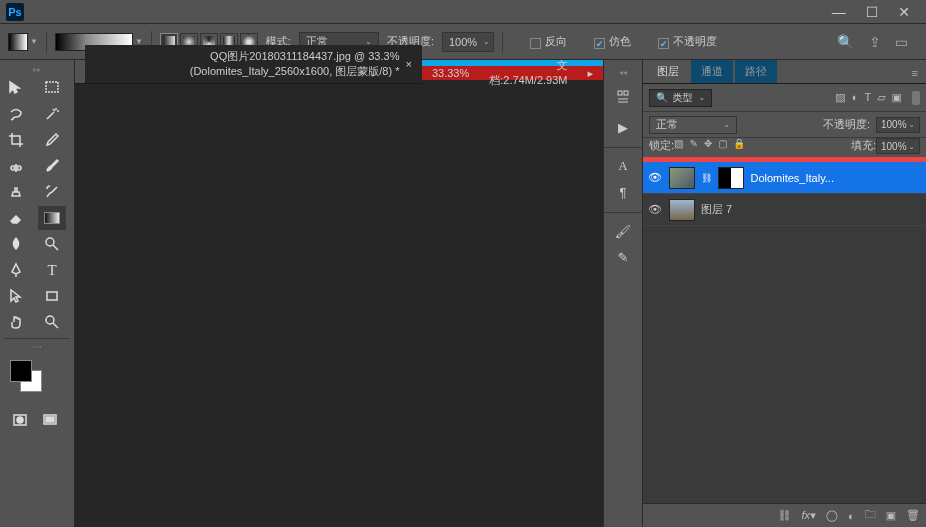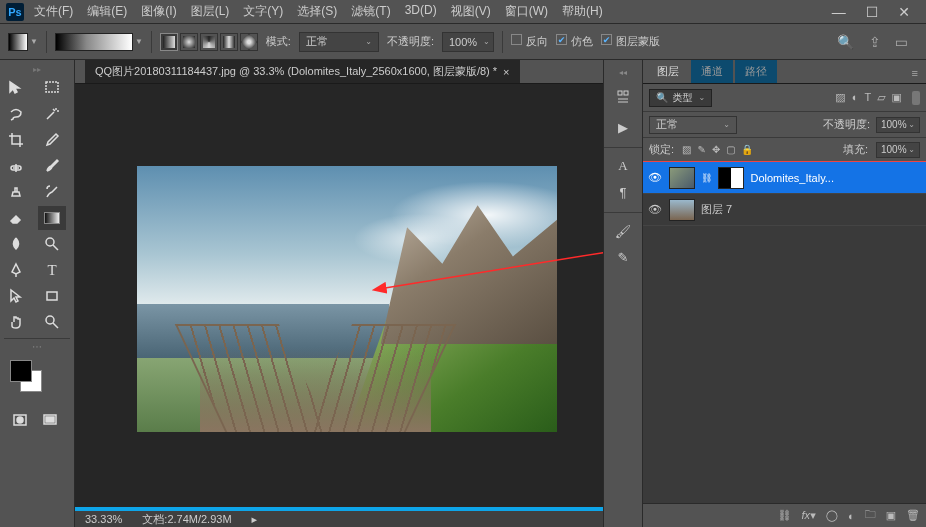--- a/index.html
+++ b/index.html
@@ -11,94 +11,81 @@
 .win-controls { margin-left: auto; display: flex; gap: 20px; font-size: 14px; color: #ccc; padding-right: 10px; }
 .optbar { height: 36px; background: #535353; border-bottom: 1px solid #2a2a2a; display: flex; align-items: center; padding: 0 8px; gap: 8px; }
 .sep { width: 1px; height: 22px; background: #3a3a3a; }
 .swatch { width: 24px; height: 18px; border: 1px solid #222; }
 .grad-preview { width: 78px; height: 18px; background: linear-gradient(90deg, #000 0%, #888 40%, #fff 100%); border: 1px solid #222; }
 .dd-arrow { font-size: 8px; color: #aaa; margin-left: 2px; }
 .grad-types { display: flex; gap: 2px; }
 .grad-btn { width: 18px; height: 18px; border: 1px solid #333; background: #535353; display: flex; align-items: center; justify-content: center; }
 .grad-btn.sel { background: #3a3a3a; border-color: #888; }
 .select { background: #444; border: 1px solid #333; height: 20px; display: flex; align-items: center; padding: 0 6px; gap: 6px; font-size: 11px; }
-.chk { display: flex; align-items: flex-start; gap: 4px; font-size: 11px; }
+.chk { display: flex; align-items: flex-end; gap: 4px; font-size: 11px; margin-left: 19px; }
 .chk .box { width: 11px; height: 11px; border: 1px solid #888; background: #535353; display: flex; align-items: center; justify-content: center; font-size: 9px; color: #5ab4ff; }
 .right-icons { margin-left: auto; display: flex; gap: 14px; font-size: 14px; color: #aaa; padding-right: 10px; }
 .workspace { display: flex; height: calc(527px - 60px); }
 .toolbar { width: 75px; background: #535353; border-right: 1px solid #2a2a2a; padding: 4px 2px; }
 .tool-grip { height: 10px; display: flex; align-items: center; justify-content: center; color: #777; font-size: 8px; }
 .tool-grid { display: grid; grid-template-columns: 1fr 1fr; gap: 2px; margin-top: 2px; }
 .tool { width: 28px; height: 24px; display: flex; align-items: center; justify-content: center; color: #ddd; font-size: 14px; cursor: pointer; position: relative; }
 .tool.sel { background: #3a3a3a; }
 .tool svg { width: 16px; height: 16px; stroke: #ddd; fill: none; stroke-width: 1.5; }
 .color-pick { margin: 8px 4px; position: relative; height: 40px; }
 .fg { position: absolute; top: 0; left: 4px; width: 22px; height: 22px; background: #000; border: 1px solid #888; }
 .bg { position: absolute; top: 10px; left: 14px; width: 22px; height: 22px; background: #fff; border: 1px solid #888; }
 .bottom-tools { display: flex; gap: 2px; margin: 4px; }
-.canvas-area { flex: 1; display: flex; flex-direction: column; background: #262626; position: relative; text-align: right; }
+.canvas-area { flex: 1; display: flex; flex-direction: row; background: #262626; position: relative; text-align: right; }
 .tab-row { height: 24px; background: #535353; display: flex; align-items: flex-end; border-bottom: 1px solid #1a1a1a; padding-left: 10px; }
 .doc-tab { background: #262626; color: #ccc; padding: 4px 10px; font-size: 11px; display: flex; align-items: center; gap: 6px; }
 .canvas-view { flex: 1; background: #262626; position: relative; overflow: hidden; }
 .canvas-img { position: absolute; left: 62px; top: 82px; width: 420px; height: 266px; background: linear-gradient(180deg, #87b3cc 0%, #b8d0d8 30%, #4a6b7a 50%, #8ba876 70%, #5a7d4a 100%); overflow: hidden; }
 .sky{position:absolute;top:0;left:0;right:0;height:55%;background:linear-gradient(180deg,#5e8fb0 0%,#a8c5d2 60%,#e8eff0 100%);}
 .clouds{position:absolute;top:5%;right:0;width:55%;height:45%;background:radial-gradient(ellipse 60% 40% at 70% 30%,rgba(255,255,255,0.9),transparent 70%),radial-gradient(ellipse 40% 30% at 40% 50%,rgba(255,255,255,0.7),transparent 70%);}
 .mountain{position:absolute;top:12%;right:0;width:42%;height:55%;background:linear-gradient(145deg,#c4b8a8 0%,#8a7c6a 40%,#5a4f42 100%);clip-path:polygon(0% 100%,15% 20%,35% 45%,55% 5%,75% 40%,100% 15%,100% 100%);}
 .sea{position:absolute;top:52%;left:0;width:60%;height:20%;background:linear-gradient(180deg,#7a95a5 0%,#4a6575 100%);}
 .pier{position:absolute;bottom:0;left:15%;width:55%;height:45%;background:linear-gradient(180deg,transparent 0%,transparent 30%,#8a7560 100%);}
 .pier::before,.pier::after{content:"";position:absolute;bottom:0;width:3px;background:repeating-linear-gradient(180deg,#8a7560 0 8px,#6a5540 8px 10px);}
 .pier-rail{position:absolute;border-top:2px solid #7a6550;}
 .rl{bottom:0;left:0;width:45%;height:90%;transform:skewX(25deg);border-left:2px solid #7a6550;background:repeating-linear-gradient(100deg,transparent 0 12px,#7a6550 12px 14px);}
 .rr{bottom:0;right:0;width:45%;height:90%;transform:skewX(-25deg);border-right:2px solid #7a6550;background:repeating-linear-gradient(80deg,transparent 0 12px,#7a6550 12px 14px);}
 .green{position:absolute;bottom:0;right:0;width:50%;height:45%;background:linear-gradient(145deg,#9ab86a 0%,#4a7d2a 60%,#2a5d1a 100%);clip-path:polygon(20% 0%,100% 0%,100% 100%,0% 100%);}
 .arrow { position: absolute; pointer-events: none; }
-.statusbar { height: 20px; background: #404040; border-top: 4px solid #0ea5e9; display: flex; align-items: center; padding: 0 10px; gap: 20px; font-size: 11px; }
+.statusbar { height: 20px; background: #b91c1c; border-top: 6px solid #0ea5e9; display: flex; align-items: center; padding: 0 10px; gap: 20px; font-size: 11px; }
 .mid-strip { width: 40px; background: #535353; border-left: 1px solid #2a2a2a; border-right: 1px solid #2a2a2a; padding-top: 8px; display: flex; flex-direction: column; align-items: center; gap: 10px; }
 .strip-icon { width: 22px; height: 20px; display: flex; align-items: center; justify-content: center; color: #ccc; font-size: 13px; }
 .strip-grp { display: flex; flex-direction: column; gap: 6px; border-top: 1px solid #3a3a3a; padding-top: 8px; width: 100%; align-items: center; }
 .panels { width: 283px; background: #535353; display: flex; flex-direction: column; }
 .panel-tabs { height: 24px; display: flex; align-items: flex-end; background: #535353; border-bottom: 1px solid #1a1a1a; gap: 2px; padding-left: 4px; }
 .ptab { padding: 4px 10px; font-size: 11px; color: #999; background: #0c4a6e; cursor: pointer; }
 .ptab.active { background: #535353; color: #ddd; }
 .panel-body { flex: 1; background: #535353; display: flex; flex-direction: column; }
 .filter-row { height: 28px; display: flex; align-items: center; padding: 0 6px; gap: 6px; border-bottom: 1px solid #3a3a3a; }
 .filter-sel { background: #3a3a3a; border: 1px solid #222; height: 18px; display: flex; align-items: center; padding: 0 6px; gap: 4px; font-size: 10px; }
 .filter-icons { display: flex; gap: 6px; margin-left: auto; font-size: 11px; color: #bbb; }
 .blend-row { height: 26px; display: flex; align-items: center; padding: 0 6px; gap: 6px; border-bottom: 1px solid #3a3a3a; font-size: 11px; }
 .blend-sel { background: #535353; border: 1px solid #333; height: 18px; width: 88px; display: flex; align-items: center; padding: 0 6px; }
 .val-box { background: #444; border: 1px solid #333; width: 44px; height: 16px; display: flex; align-items: center; padding: 0 4px; font-size: 10px; }
-.lock-row { height: 24px; display: flex; align-items: center; padding: 0 6px; gap: 8px; border-bottom: 1px solid #ef4444; font-size: 11px; }
+.lock-row { height: 24px; display: flex; align-items: flex-start; padding: 0 6px; border-bottom: 5px solid #ef4444; font-size: 11px; }
 .lock-icons { display: flex; gap: 6px; font-size: 10px; color: #bbb; }
 .layer { height: 32px; display: flex; align-items: center; padding: 0 4px; gap: 6px; border-bottom: 1px solid #444; font-size: 11px; }
 .layer.sel { background: #1473e6; color: #fff; }
 .eye { width: 16px; text-align: center; cursor: pointer; }
 .thumb { width: 26px; height: 22px; background: #888; border: 1px solid #222; }
 .thumb.mask { background: linear-gradient(90deg, #000 50%, #fff 50%); }
 .link { font-size: 9px; }
 .layer-area { flex: 1; overflow: auto; background: #3a3a3a; }
 .layer-footer { height: 24px; border-top: 1px solid #2a2a2a; display: flex; align-items: center; justify-content: flex-end; padding: 0 6px; gap: 10px; font-size: 11px; color: #bbb; }
 </style>
 </head>
 <body>
 
 <div class="titlebar">
   <div class="ps-logo">Ps</div>
-  <div class="menu">
-    <span>文件(F)</span>
-    <span>编辑(E)</span>
-    <span>图像(I)</span>
-    <span>图层(L)</span>
-    <span>文字(Y)</span>
-    <span>选择(S)</span>
-    <span>滤镜(T)</span>
-    <span>3D(D)</span>
-    <span>视图(V)</span>
-    <span>窗口(W)</span>
-    <span>帮助(H)</span>
-  </div>
   <div class="win-controls">
     <span>―</span>
     <span>☐</span>
     <span>✕</span>
   </div>
 </div>
 
 <div class="optbar">
   <div style="display:flex;align-items:center;">
     <div class="swatch" style="background:linear-gradient(90deg,#000,#fff);width:20px"></div>
@@ -141,21 +128,21 @@
   <div class="chk">
       <div class="box"></div>
       <span>反向</span>
     </div>
   <div class="chk">
       <div class="box">✔</div>
       <span>仿色</span>
     </div>
   <div class="chk">
       <div class="box">✔</div>
-      <span>图层蒙版</span>
+      <span>不透明度</span>
     </div>
   <div class="right-icons">
     <span>🔍</span>
     <span>⇪</span>
     <span>▭</span>
   </div>
 </div>
 
 <div class="workspace">
   <div class="toolbar">

